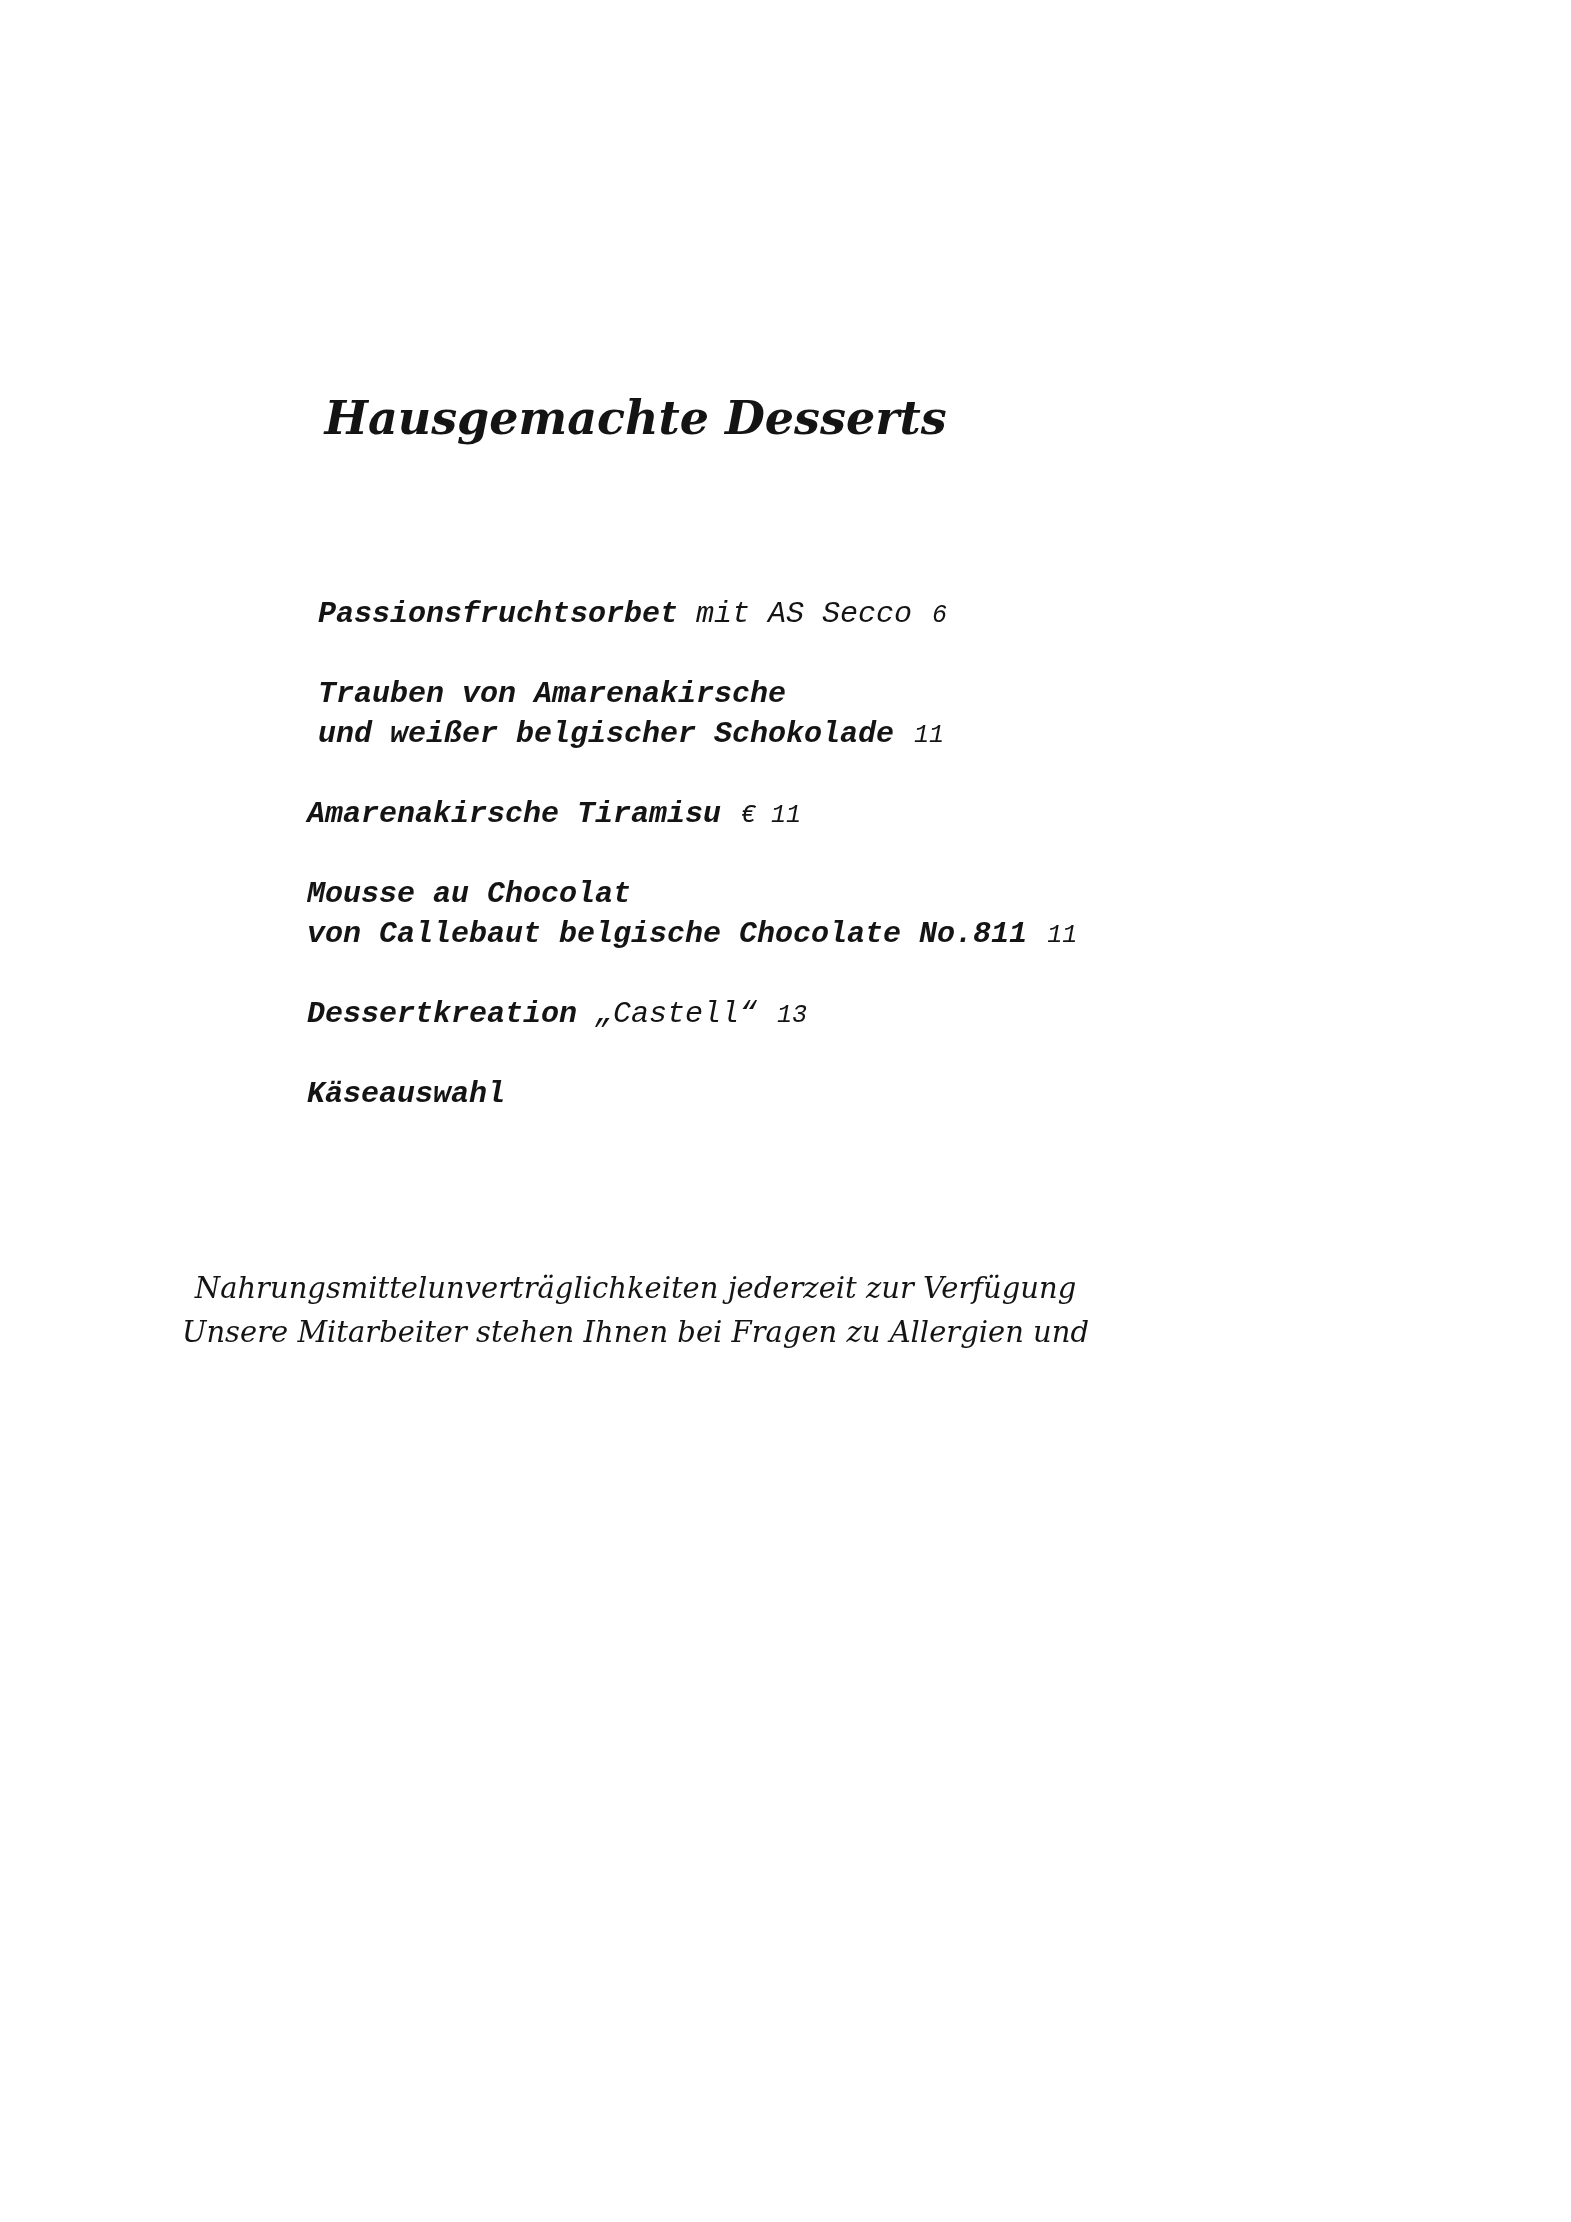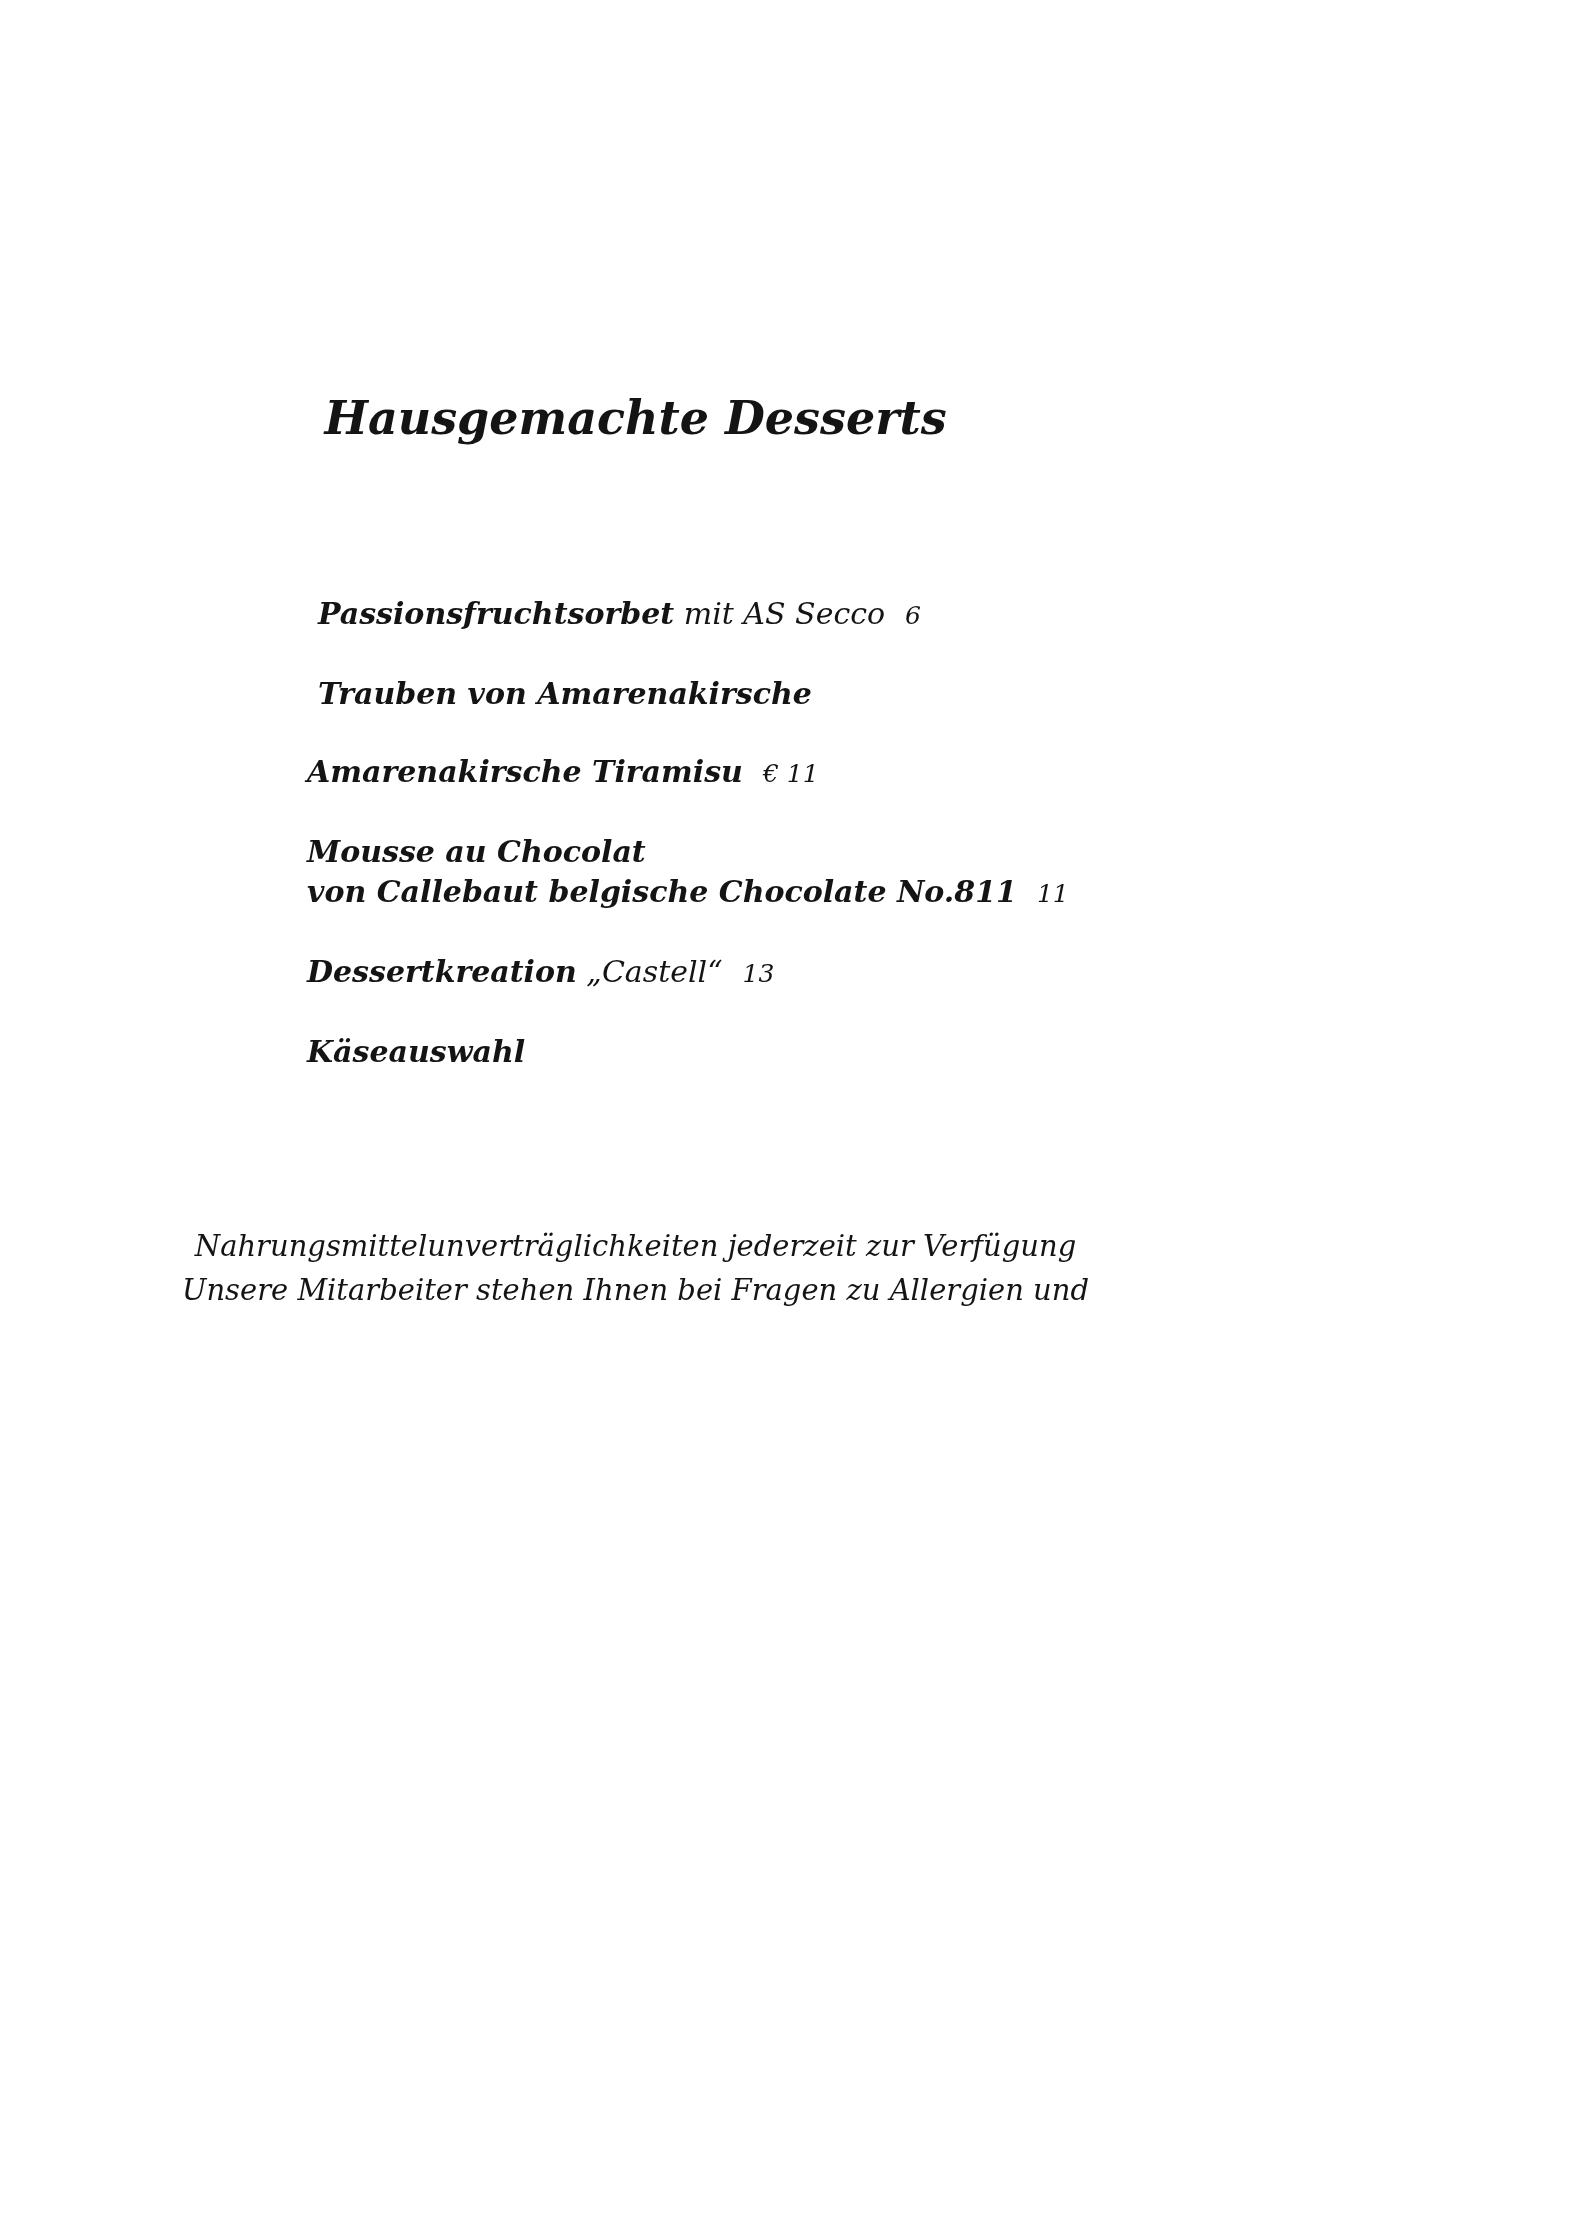--- a/index.html
+++ b/index.html
@@ -22,20 +22,21 @@
     padding-top: 390px;
     text-align: center;
     font-size: 46px;
     line-height: 56px;
     font-weight: bold;
     font-style: italic;
   }
   .items {
     margin: 148px 0 0 307px;
     font-size: 30px;
+    font-family: Liberation Mono, monospace;
   }
   .item {
     margin-bottom: 38px;
   }
   .item.indented {
     padding-left: 11px;
   }
   .line {
     line-height: 40px;
     white-space: pre;
@@ -64,20 +65,21 @@
 
 <div class="page">
   <h1 class="title">Hausgemachte Desserts</h1>
 
   <div class="items">
       <div class="item indented">
         <div class="line"><span class="seg bold">Passionsfruchtsorbet</span><span class="seg"> mit AS Secco</span><span class="price">6</span></div>
       </div>
       <div class="item indented">
         <div class="line"><span class="seg bold">Trauben von Amarenakirsche</span></div>
+        <div class="line"><span class="seg bold">und weißer belgischer Schokolade</span><span class="price">11</span></div>
       </div>
       <div class="item">
         <div class="line"><span class="seg bold">Amarenakirsche Tiramisu</span><span class="price">€ 11</span></div>
       </div>
       <div class="item">
         <div class="line"><span class="seg bold">Mousse au Chocolat</span></div>
         <div class="line"><span class="seg bold">von Callebaut belgische Chocolate No.811</span><span class="price">11</span></div>
       </div>
       <div class="item">
         <div class="line"><span class="seg bold">Dessertkreation</span><span class="seg"> „Castell“</span><span class="price">13</span></div>

